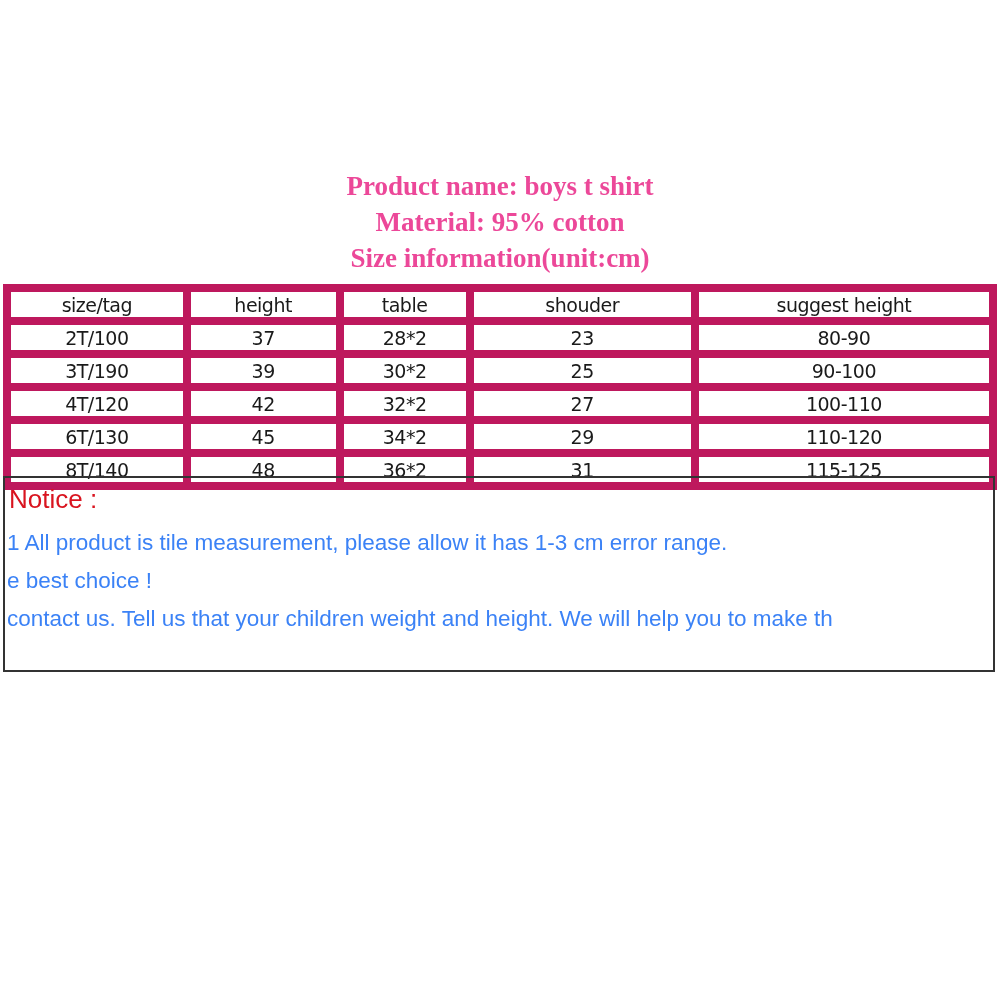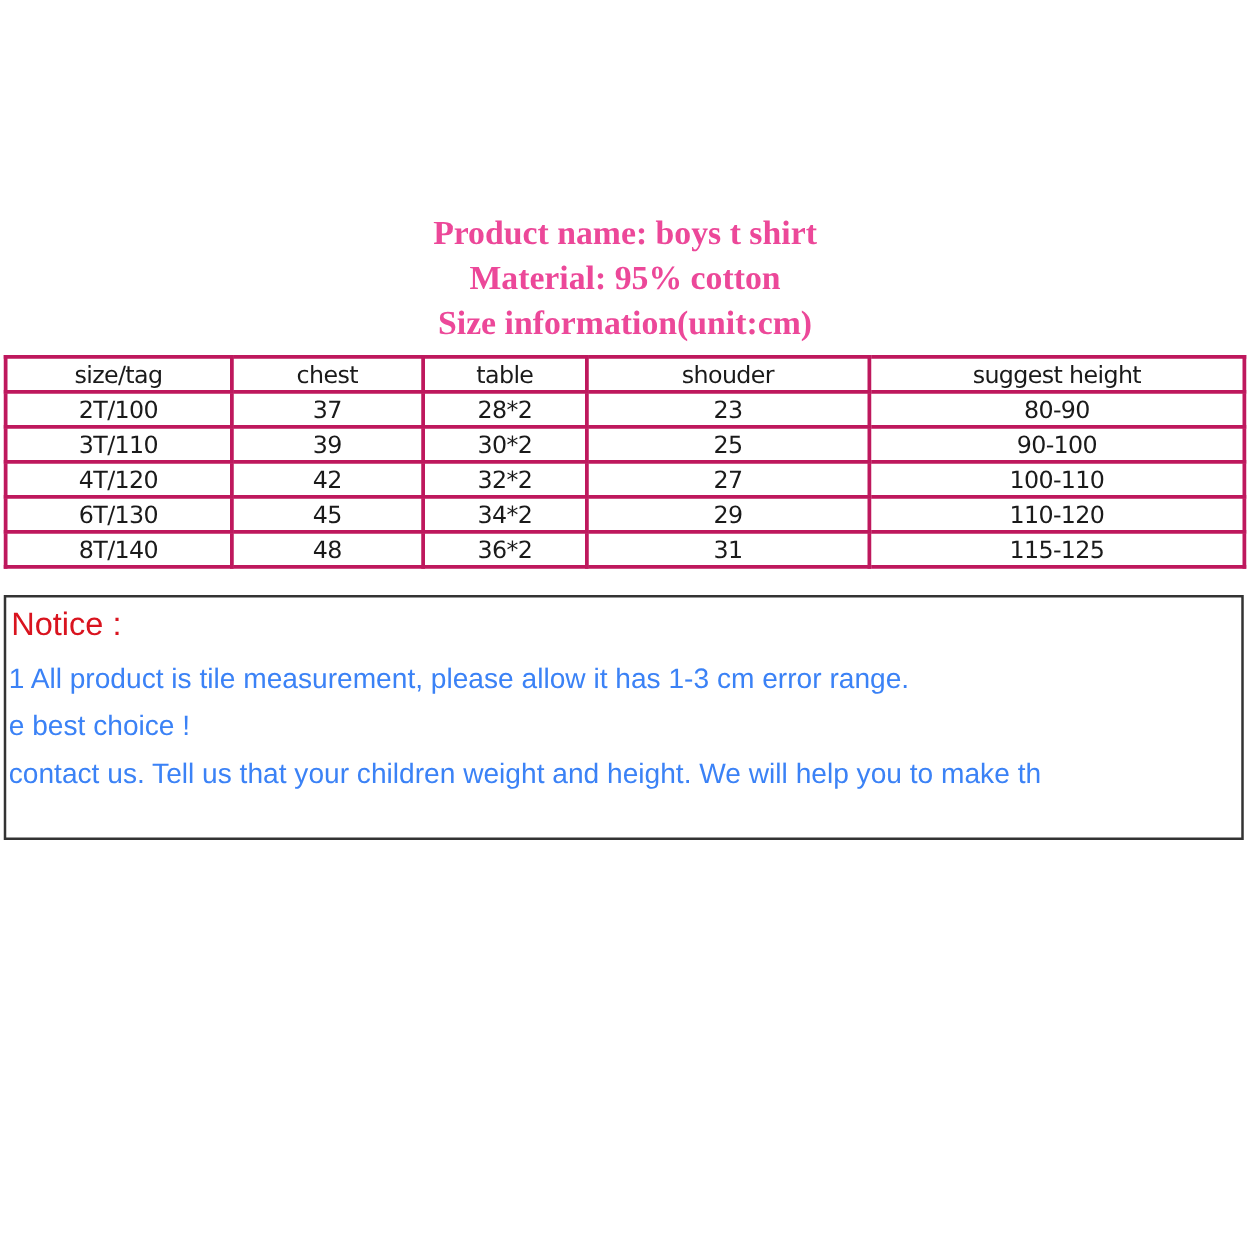--- a/index.html
+++ b/index.html
@@ -1,20 +1,20 @@
 <!DOCTYPE html>
 <html><head>
 <meta charset="utf-8">
 <style>
   html, body { margin:0; padding:0; background:#ffffff; }
   body { width:1000px; height:1000px; position:relative; overflow:hidden; font-family:"Liberation Sans", sans-serif; }
   .header { position:absolute; left:0; top:168px; width:1000px; text-align:center; color:#ec4899; font-family:"Liberation Serif", serif; font-weight:bold; font-size:27px; line-height:36px; }
   .header div { white-space:nowrap; }
   table.size { position:absolute; left:3px; top:284px; width:994px; border-collapse:collapse; font-family:"DejaVu Sans", sans-serif; font-size:19px; color:#1a1a1a; }
-  table.size td, table.size th { border:3px solid #be185d; text-align:center; font-weight:normal; height:25px; padding:0; letter-spacing:-0.5px; }
+  table.size td, table.size th { border:8px solid #be185d; text-align:center; font-weight:normal; height:25px; padding:0; letter-spacing:-0.5px; }
   .notice { position:absolute; left:3px; top:476px; width:992px; height:196px; border:2px solid #333; box-sizing:border-box; }
   .notice-title { position:absolute; left:4px; top:4px; font-family:"Liberation Sans", sans-serif; font-weight:normal; font-size:26px; color:#d9141f; line-height:34px; }
   .notice-body { position:absolute; left:2px; top:46px; width:988px; font-family:"Liberation Sans", sans-serif; font-weight:normal; font-size:22.5px; color:#3b82f6; line-height:38px; white-space:nowrap; }
   .notice-body div { white-space:nowrap; }
 </style>
 </head>
 <body>
 
 <div class="header">
   <div>Product name: boys t shirt</div>
@@ -26,34 +26,34 @@
   <colgroup>
     <col style="width:181px">
       <col style="width:154px">
       <col style="width:131px">
       <col style="width:227px">
       <col style="width:301px">
   </colgroup>
   <tbody>
       <tr>
     <th>size/tag</th>
-    <th>chest</th>
+    <th>height</th>
     <th>table</th>
     <th>shouder</th>
     <th>suggest height</th>
   </tr>
   <tr>
     <td>2T/100</td>
     <td>37</td>
     <td>28*2</td>
     <td>23</td>
     <td>80-90</td>
   </tr>
   <tr>
-    <td>3T/110</td>
+    <td>3T/190</td>
     <td>39</td>
     <td>30*2</td>
     <td>25</td>
     <td>90-100</td>
   </tr>
   <tr>
     <td>4T/120</td>
     <td>42</td>
     <td>32*2</td>
     <td>27</td>

